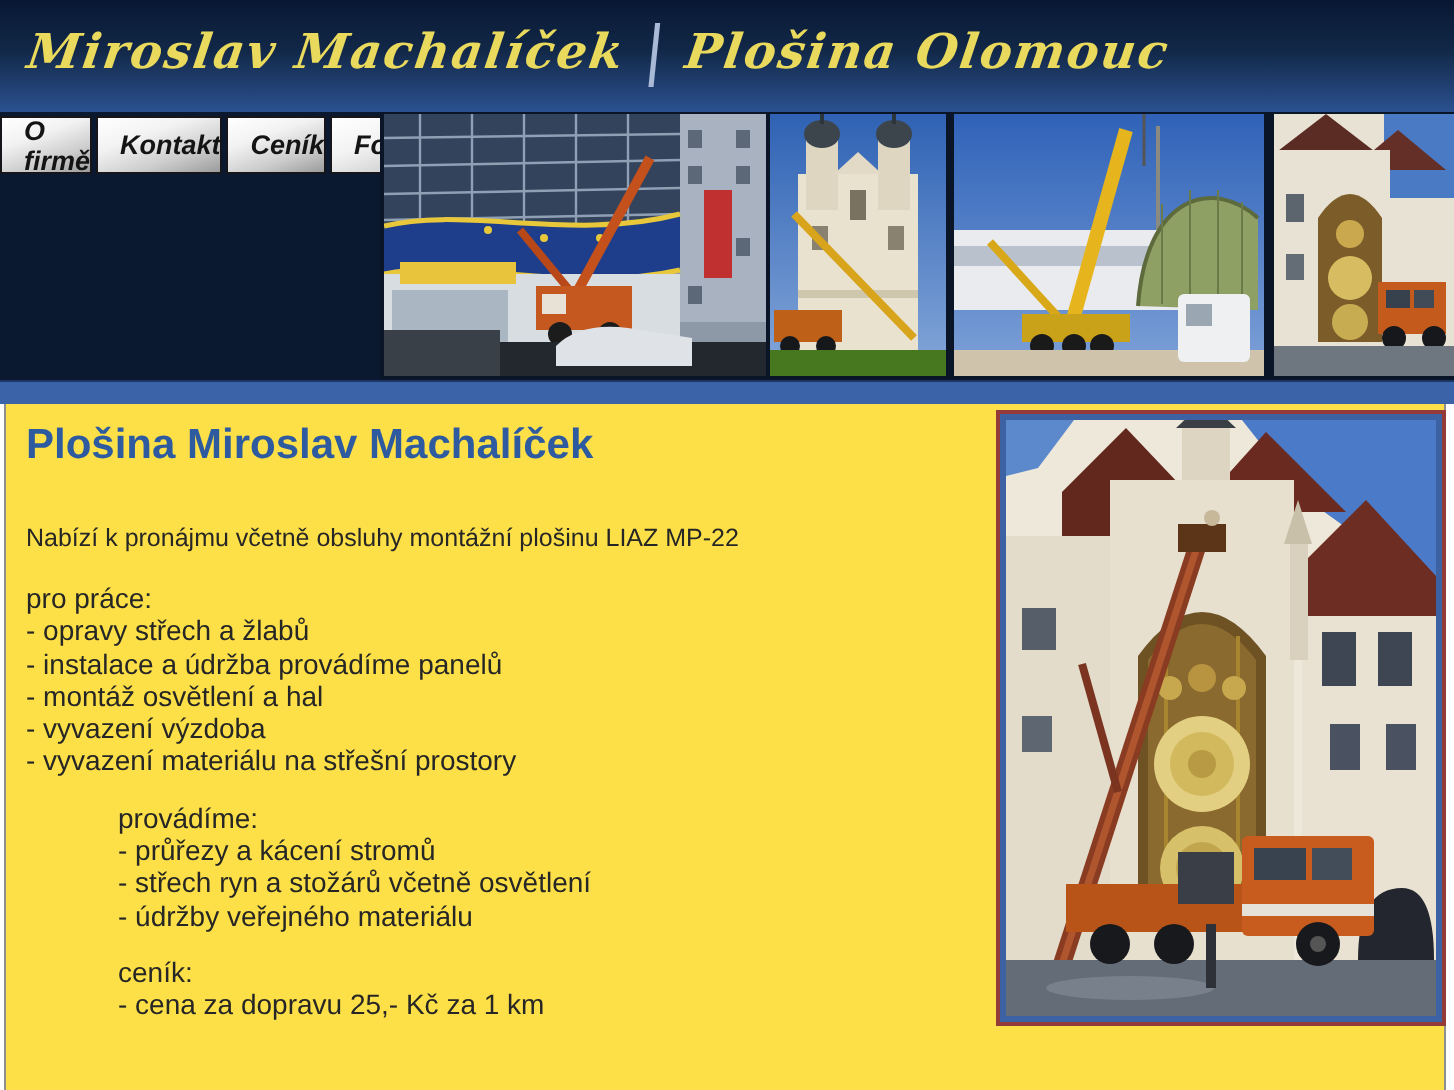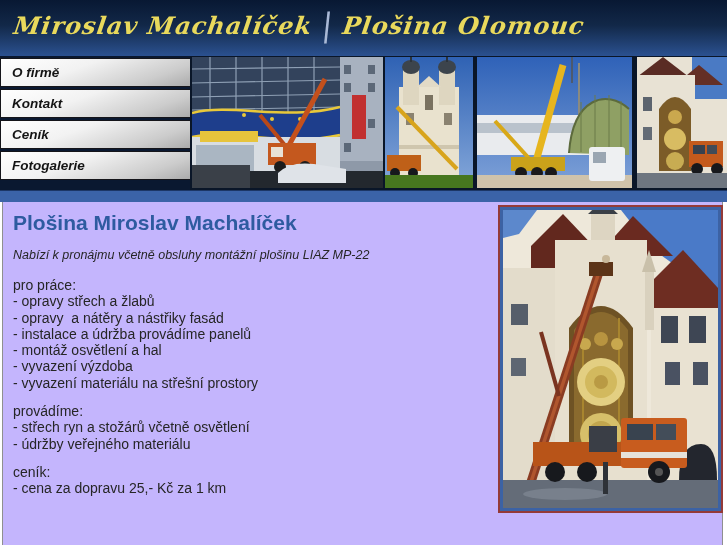--- a/index.html
+++ b/index.html
@@ -9,47 +9,47 @@
   
   #masthead{position:absolute;top:0;left:0;width:727px;height:56px;
     background:linear-gradient(180deg,#081833 0%,#122848 45%,#2b5190 100%);}
   #brand{position:absolute;left:14px;top:9px;display:flex;align-items:center;gap:10px;
     font-family:"DejaVu Serif","Liberation Serif",serif;font-style:italic;color:#e9d95c;}
   .brand-part{font-size:24px;font-weight:bold;transform:skewX(-8deg);letter-spacing:1px;white-space:nowrap;}
   .brand-sep{color:#a9b9d6;font-size:32px;font-weight:100;font-style:normal;transform:skewX(-6deg);line-height:32px;}
 
   
   #navcol{position:absolute;top:56px;left:0;width:220px;height:134px;background:#0a1830;
-    box-sizing:border-box;padding:2px 0 0 0;display:flex;flex-direction:column;gap:2px;}
+    box-sizing:border-box;padding:2px 0 0 0;display:flex;flex-direction:row;gap:2px;}
   .navbtn{height:29px;box-sizing:border-box;border:1px solid #15151a;
     background:linear-gradient(160deg,#ffffff 0%,#f2f2f2 35%,#cccccc 70%,#9b9b9b 100%);
     display:flex;align-items:center;padding-left:11px;cursor:pointer;}
   .navbtn span{font-weight:bold;font-style:italic;font-size:13.5px;color:#141414;}
 
   
   #strip{position:absolute;top:56px;left:190px;width:537px;height:134px;background:#0a1628;}
   .photo{position:absolute;top:1px;height:131px;overflow:hidden;background:#22324a;}
   .photo svg{display:block;width:100%;height:100%;}
   #photo1{left:2px;width:191px;}
   #photo2{left:195px;width:88px;}
   #photo3{left:287px;width:155px;}
   #photo4{left:447px;width:90px;}
 
   
   #accentbar{position:absolute;top:190px;left:0;width:727px;height:11px;
     background:#3b63a8;border-top:1px solid #1c3666;}
 
   
   #content{position:absolute;top:202px;left:2px;width:721px;height:343px;box-sizing:border-box;
-    background:#c4b5fd;border-left:1px solid #8f8f8f;border-right:1px solid #8f8f8f;}
+    background:#fde047;border-left:1px solid #8f8f8f;border-right:1px solid #8f8f8f;}
   #textcol{position:absolute;left:10px;top:0;width:470px;}
   #page-title{margin:9px 0 0 0;font-size:21px;line-height:24px;font-weight:bold;color:#2e5ba0;}
-  .intro{margin-top:12px;font-size:12.5px;line-height:16px;color:#262626;font-style:italic;}
+  .intro{margin-top:26px;font-size:12.5px;line-height:16px;color:#262626;}
   .sec{margin-top:14px;}
-  .sec.tight{margin-top:12px;}
+  .sec.tight{margin-top:12px;margin-left:46px;}
   .line{font-size:14px;line-height:16.3px;color:#262626;white-space:pre;}
 
   
   #mainphoto{position:absolute;left:495px;top:3px;width:221px;height:304px;
     border:2px solid #943a38;}
   #mainphoto-inner{width:215px;height:298px;border:3px solid #3c62a4;overflow:hidden;background:#eee8da;}
   #mainphoto-inner svg{display:block;width:100%;height:100%;}
 </style>
 </head>
 <body>
@@ -221,29 +221,29 @@
 
   <div id="content">
 
     <div id="textcol">
       <h1 id="page-title">Plošina Miroslav Machalíček</h1>
       <div class="intro">Nabízí k pronájmu včetně obsluhy montážní plošinu LIAZ MP-22</div>
 
       <div class="sec">
         <div class="line">pro práce:</div>
         <div class="line">- opravy střech a žlabů</div>
-        <div class="line">- opravy  a nátěry a nástřiky fasád</div>
         <div class="line">- instalace a údržba provádíme panelů</div>
         <div class="line">- montáž osvětlení a hal</div>
         <div class="line">- vyvazení výzdoba</div>
         <div class="line">- vyvazení materiálu na střešní prostory</div>
       </div>
 
       <div class="sec tight">
         <div class="line">provádíme:</div>
+        <div class="line">- průřezy a kácení stromů</div>
         <div class="line">- střech ryn a stožárů včetně osvětlení</div>
         <div class="line">- údržby veřejného materiálu</div>
       </div>
 
       <div class="sec tight">
         <div class="line">ceník:</div>
         <div class="line">- cena za dopravu 25,- Kč za 1 km</div>
 
       </div>
     </div>

